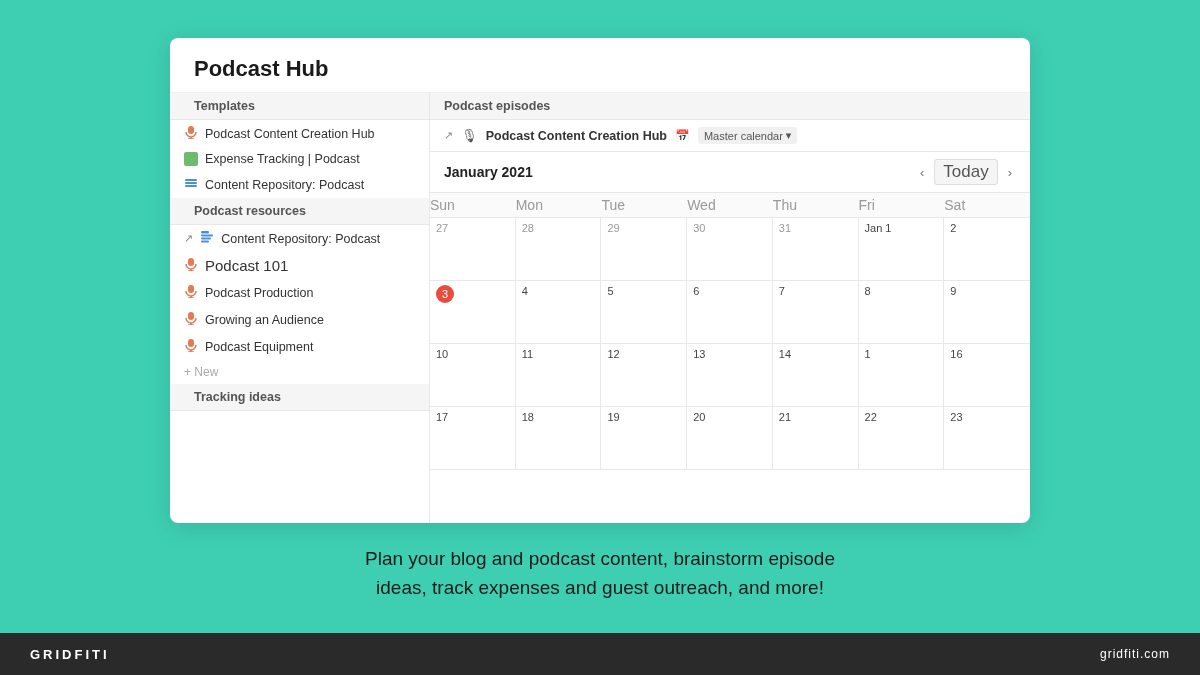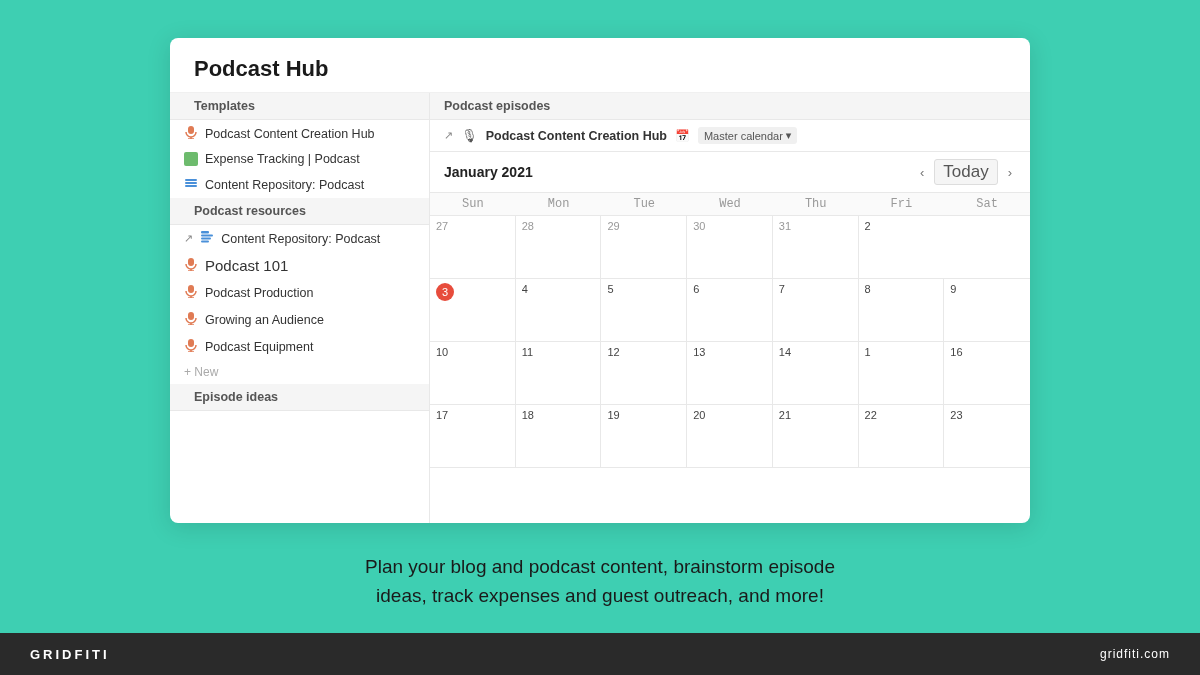--- a/index.html
+++ b/index.html
@@ -131,26 +131,25 @@
       overflow: hidden;
     }
 
     .cal-days-row {
       display: grid;
       grid-template-columns: repeat(7, 1fr);
       background: #fafafa;
       border-bottom: 1px solid #e8e8e8;
     }
     .cal-day-header {
-      text-align: center;
-      font-size: 12px;
+      text-align: left;
+      font-size: 14px;
       color: #999;
       padding: 4px 0;
       font-weight: 500;
-      font-family: Liberation Mono, monospace;
     }
 
     .cal-weeks {
       display: flex;
       flex-direction: column;
     }
     .cal-week {
       display: grid;
       grid-template-columns: repeat(7, 1fr);
       border-bottom: 1px solid #e8e8e8;
@@ -175,21 +174,21 @@
       height: 18px;
       display: flex;
       align-items: center;
       justify-content: center;
       font-size: 11px;
     }
     .cell-num { font-size: 11px; display: inline-block; }
 
     
     .bottom-text {
-      margin-top: 30px;
+      margin-top: 22px;
       text-align: center;
       color: #1a1a1a;
       font-size: 19px;
       font-weight: 500;
       line-height: 1.5;
       padding: 0 60px;
       max-width: 860px;
     }
 
     
@@ -288,21 +287,21 @@
         <div class="left-item">
           <span><svg viewBox="0 0 14 14" width="14" height="14" fill="none">
         <rect x="4" y="1" width="6" height="8" rx="3" fill="#e07b54"></rect>
         <path d="M2 7a5 5 0 0010 0" stroke="#e07b54" stroke-width="1.5" fill="none"></path>
         <line x1="7" y1="12" x2="7" y2="14" stroke="#e07b54" stroke-width="1.5"></line>
         <line x1="4" y1="14" x2="10" y2="14" stroke="#e07b54" stroke-width="1.5"></line>
       </svg></span>
           <span style="font-size: 12.5px;">Podcast Equipment</span>
         </div>
         <div class="plus-new">+ New</div>
-        <div class="section-header">Episode ideas</div>
+        <div class="section-header">Tracking ideas</div>
       </div>
 
     <div class="right-panel">
       <div class="right-header" id="right-header">Podcast episodes</div>
       <div class="calendar-toolbar" id="cal-toolbar">
   <span style="color:#888;font-size:11px;">↗</span>
   <span style="font-size:13px;">🎙</span>
   <span class="cal-title-link">Podcast Content Creation Hub</span>
   <span style="font-size:12px;">📅</span>
   <span class="cal-master">
@@ -328,20 +327,21 @@
             <div class="cal-day-header">Fri</div>
             <div class="cal-day-header">Sat</div>
           </div>
           <div class="cal-weeks">
             <div class="cal-week">
               <div class="cal-cell"><span class="cell-num">27</span></div>
               <div class="cal-cell"><span class="cell-num">28</span></div>
               <div class="cal-cell"><span class="cell-num">29</span></div>
               <div class="cal-cell"><span class="cell-num">30</span></div>
               <div class="cal-cell"><span class="cell-num">31</span></div>
+              <div class="cal-cell current-month"><span class="cell-num">Jan 1</span></div>
               <div class="cal-cell current-month"><span class="cell-num">2</span></div>
             </div>
             <div class="cal-week">
               <div class="cal-cell current-month today">
                 <span class="cell-num">3</span>
               </div>
               <div class="cal-cell current-month"><span class="cell-num">4</span></div>
               <div class="cal-cell current-month"><span class="cell-num">5</span></div>
               <div class="cal-cell current-month"><span class="cell-num">6</span></div>
               <div class="cal-cell current-month"><span class="cell-num">7</span></div>

